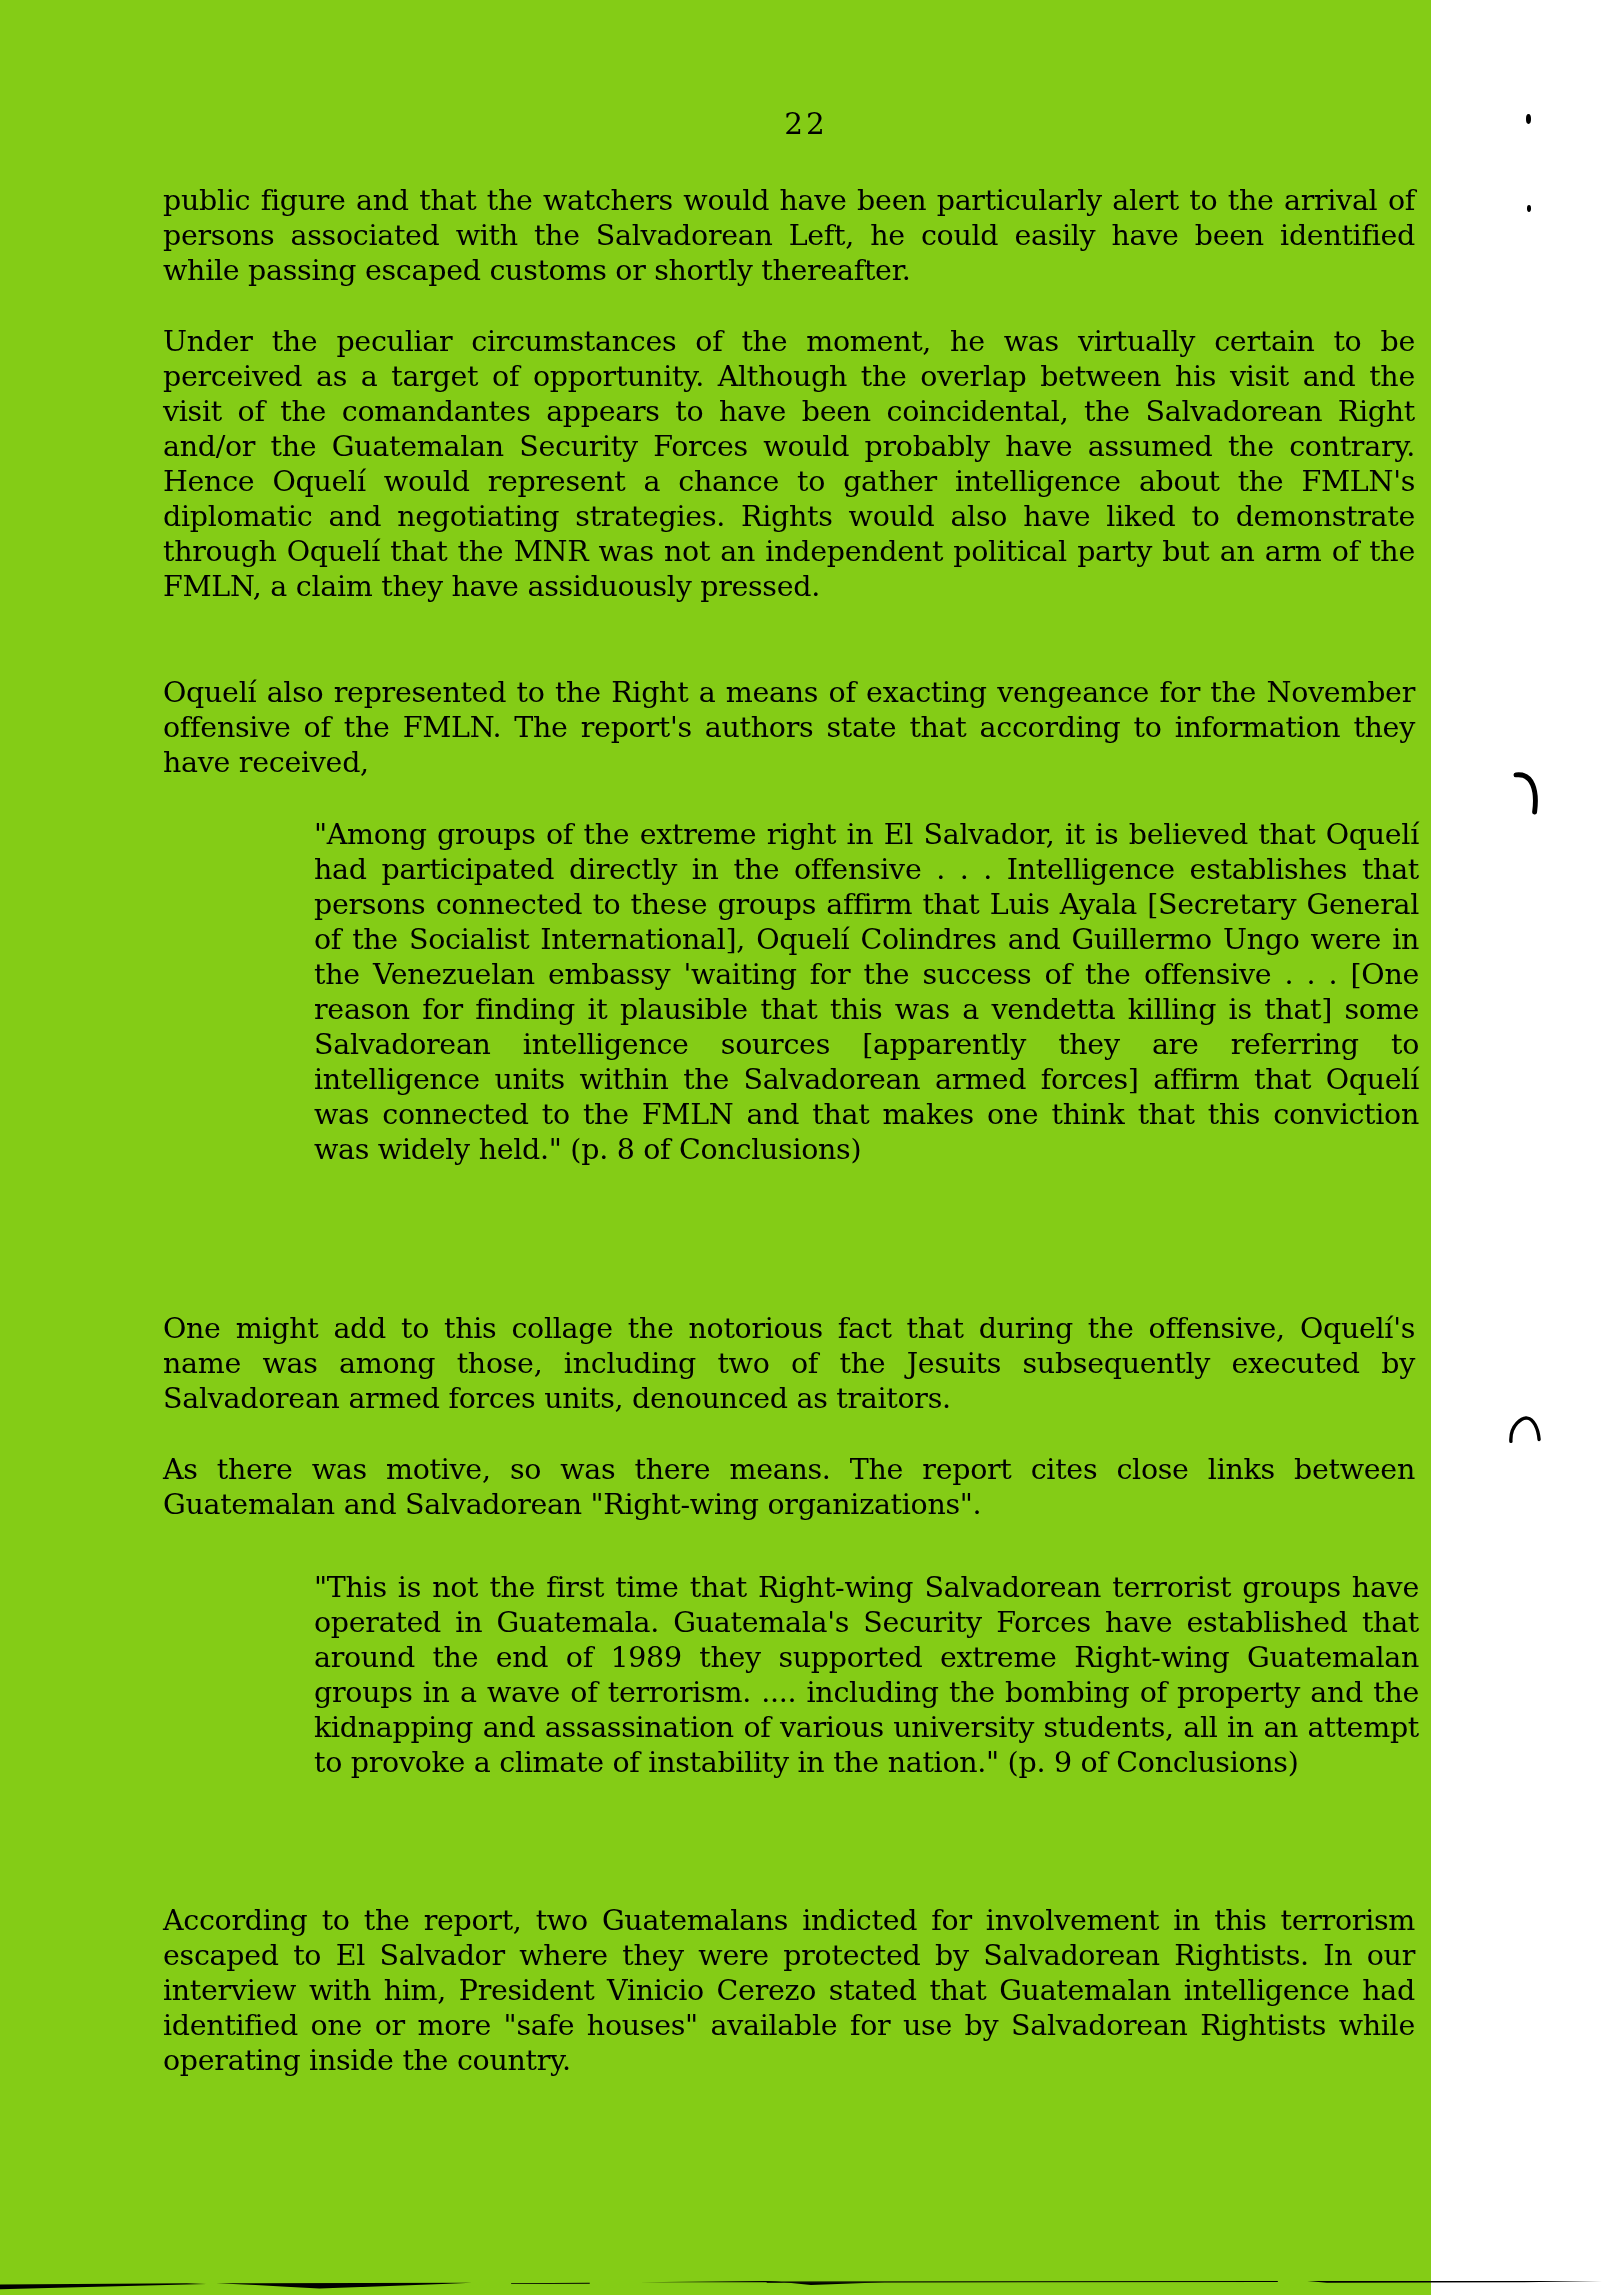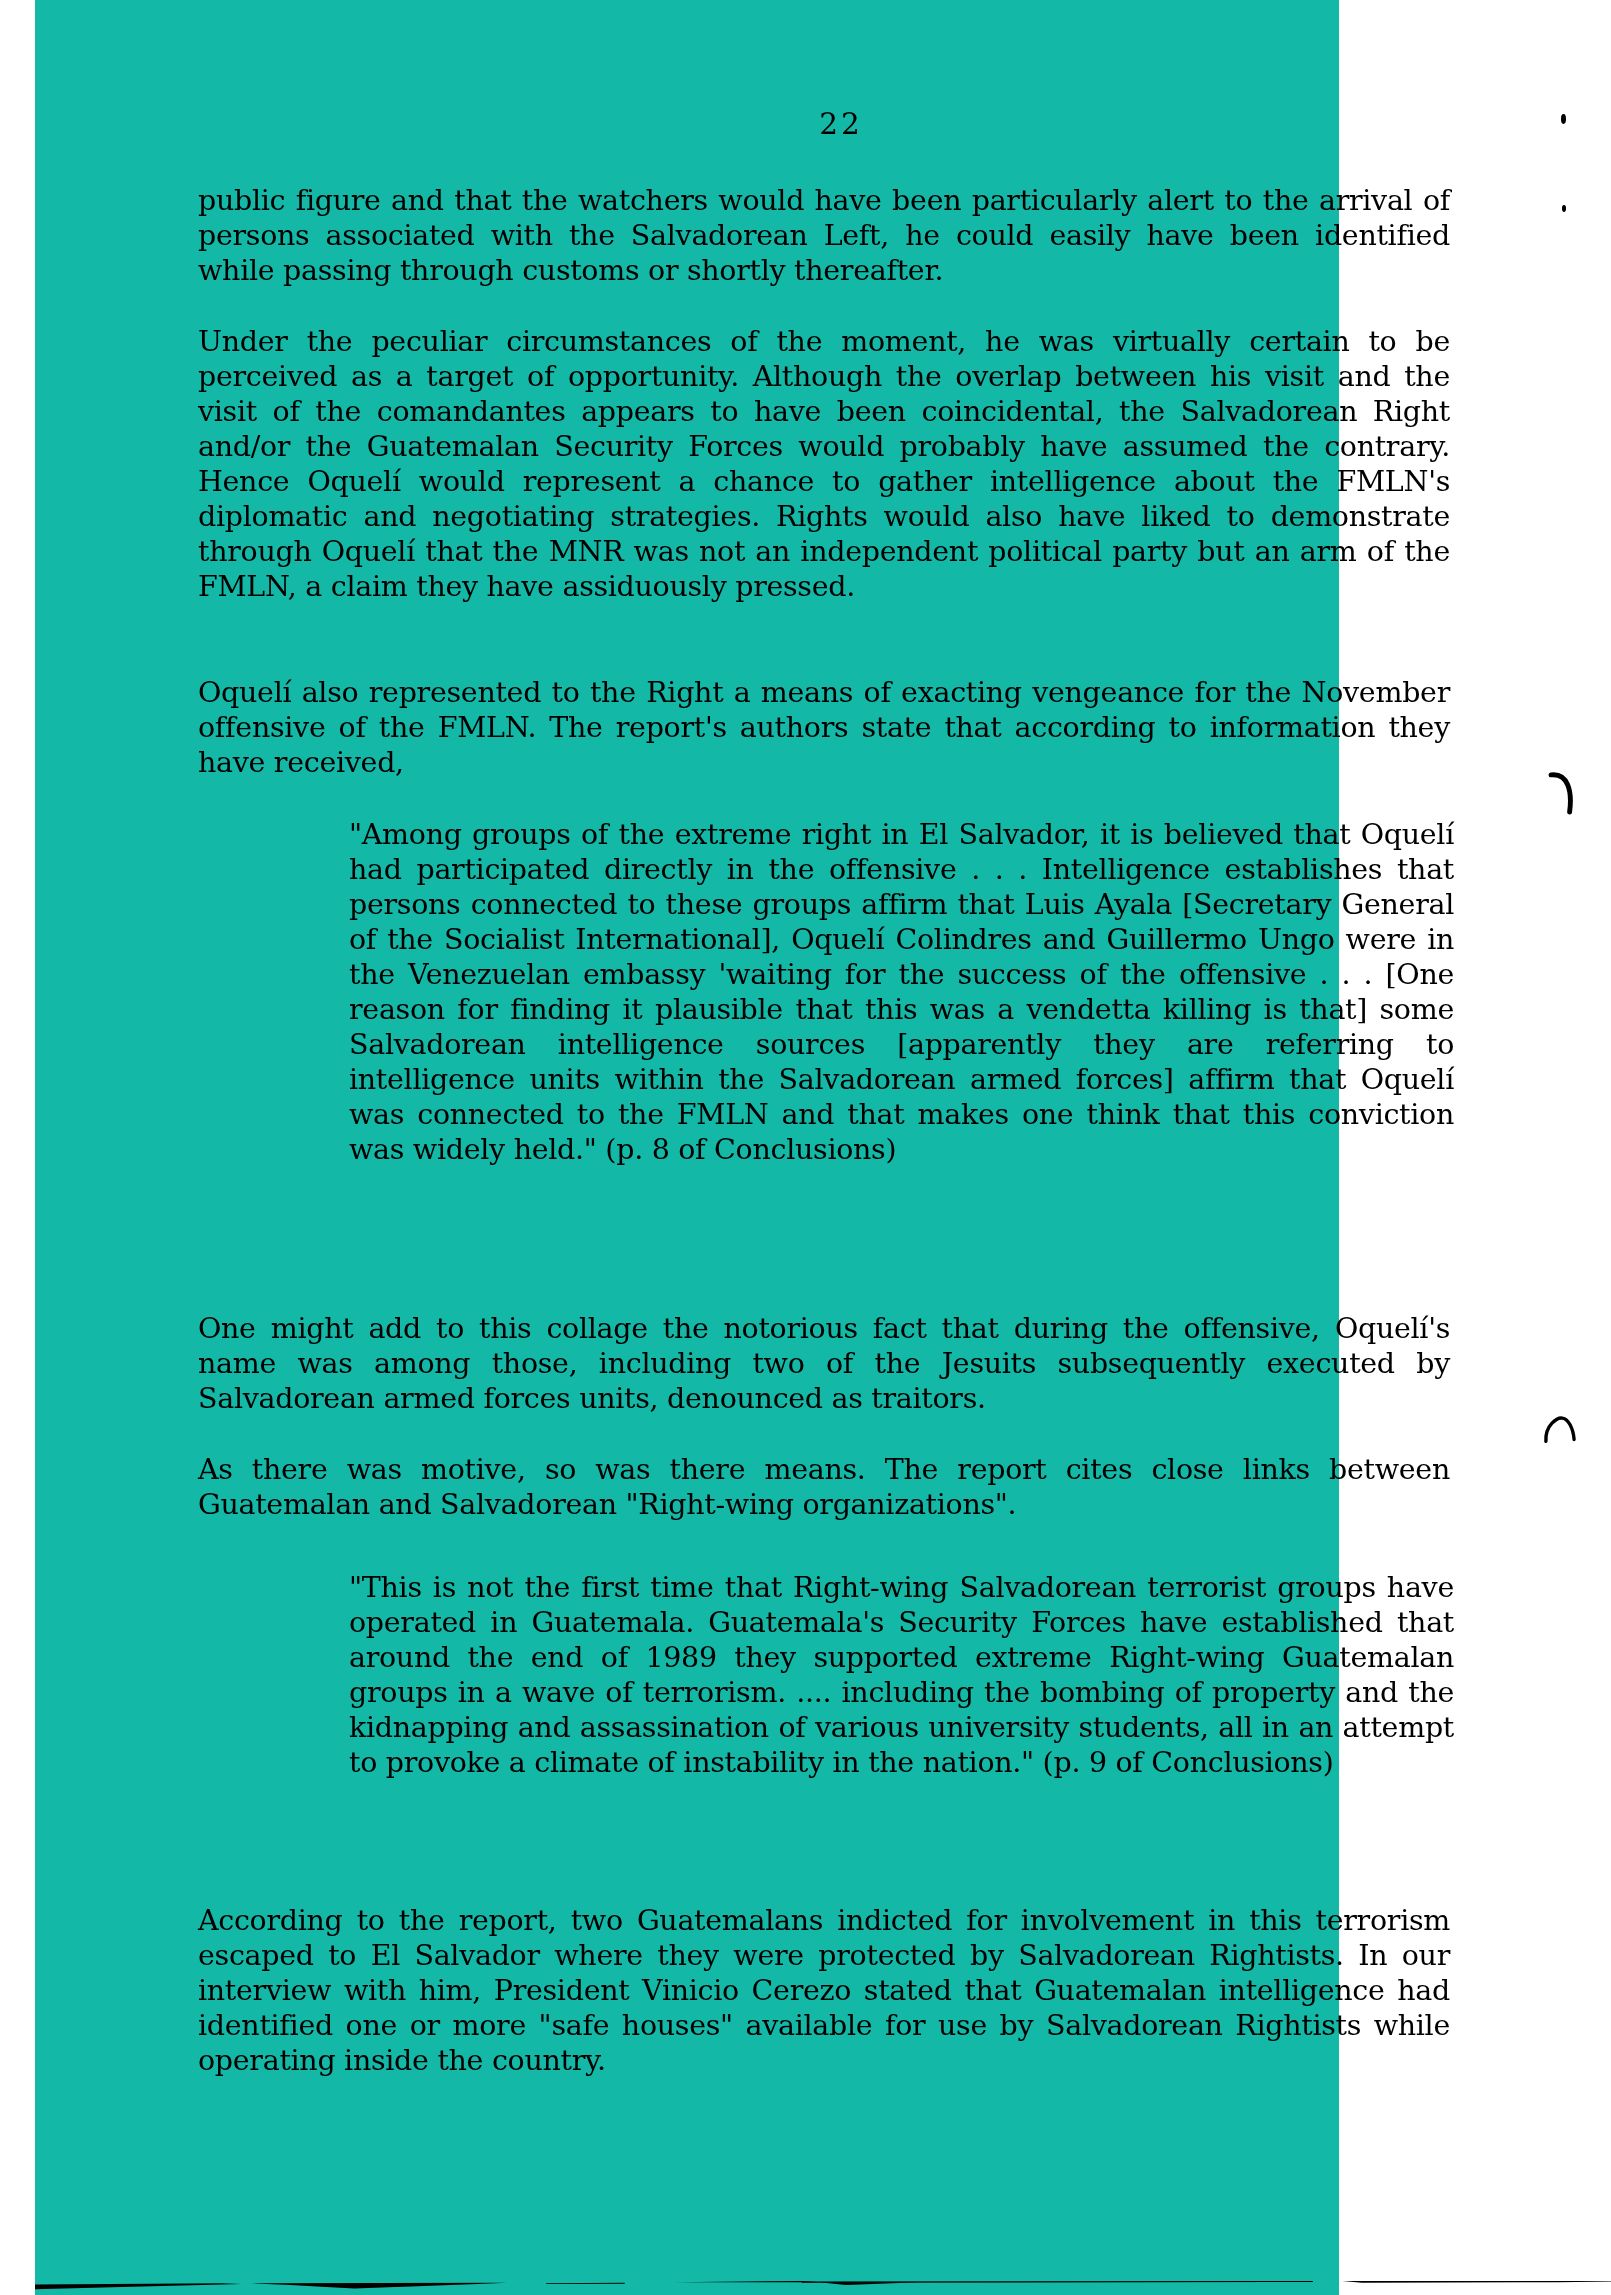--- a/index.html
+++ b/index.html
@@ -1,33 +1,33 @@
 <!DOCTYPE html>
 <html style="font-size:7.9px"><head>
   <meta charset="utf-8">
   <style>
     html, body { margin: 0; padding: 0; background: #ffffff; }
     body { width: 1612px; height: 2295px; position: relative; overflow: hidden; }
-    .page { position: absolute; left: 0; top: 0; width: 1304px; height: 2295px; background: #14b8a6; color: #000; margin-left: 35px; }
+    .page { position: absolute; left: 0; top: 0; width: 1431px; height: 2295px; background: #84cc16; color: #000; }
     .serif { font-family: "DejaVu Serif", "Liberation Serif", serif; }
     .page-number { position: absolute; left: 757px; top: 107px; width: 98px; text-align: center; font-size: 29.5px; letter-spacing: 2.9px; }
     .para { position: absolute; left: 163px; width: 1252px; font-size: 28.5px; line-height: 35px; text-align: justify; text-align-last: left; margin: 0; letter-spacing: -0.3px; }
     .quote { position: absolute; left: 314px; width: 1105px; font-size: 28.5px; line-height: 35px; text-align: justify; text-align-last: left; margin: 0; letter-spacing: -0.3px; }
     .mark { position: absolute; }
     .dot { width: 4.9px; height: 9.8px; background: #000; border-radius: 50%; }
     .bottom-rule { position: absolute; left: 0; top: 2281px; width: 1612px; height: 8.8px; }
   </style>
 </head>
 <body>
 
 <div class="page serif">
 
   <div class="page-number">22</div>
 
-  <p class="para" style="top:183px;">public figure and that the watchers would have been particularly alert to the arrival of persons associated with the Salvadorean Left, he could easily have been identified while passing through customs or shortly thereafter.</p>
+  <p class="para" style="top:183px;">public figure and that the watchers would have been particularly alert to the arrival of persons associated with the Salvadorean Left, he could easily have been identified while passing escaped customs or shortly thereafter.</p>
 
   <p class="para" style="top:324px;">Under the peculiar circumstances of the moment, he was virtually certain to be perceived as a target of opportunity.  Although the overlap between his visit and the visit of the comandantes appears to have been coincidental, the Salvadorean Right and/or the Guatemalan Security Forces would probably have assumed the contrary.  Hence Oquelí would represent a chance to gather intelligence about the FMLN's diplomatic and negotiating strategies.  Rights would also have liked to demonstrate through Oquelí that the MNR was not an independent political party but an arm of the FMLN, a claim they have assiduously pressed.</p>
 
   <p class="para" style="top:675px;">Oquelí also represented to the Right a means of exacting vengeance for the November offensive of the FMLN.  The report's authors state that according to information they have received,</p>
 
   <p class="quote" style="top:817px;">"Among groups of the extreme right in El Salvador, it is believed that Oquelí had participated directly in the offensive . . . Intelligence establishes that persons connected to these groups affirm that Luis Ayala [Secretary General of the Socialist International], Oquelí Colindres and Guillermo Ungo were in the Venezuelan embassy 'waiting for the success of the offensive . . . [One reason for finding it plausible that this was a vendetta killing is that] some Salvadorean intelligence sources [apparently they are referring to intelligence units within the Salvadorean armed forces] affirm that Oquelí was connected to the FMLN and that makes one think that this conviction was widely held."  (p. 8 of Conclusions)</p>
 
   <p class="para" style="top:1452px;">As there was motive, so was there means.  The report cites close links between Guatemalan and Salvadorean "Right-wing organizations".</p>
 
   <p class="para" style="top:1311px;">One might add to this collage the notorious fact that during the offensive, Oquelí's name was among those, including two of the Jesuits subsequently executed by Salvadorean armed forces units, denounced as traitors.</p>

